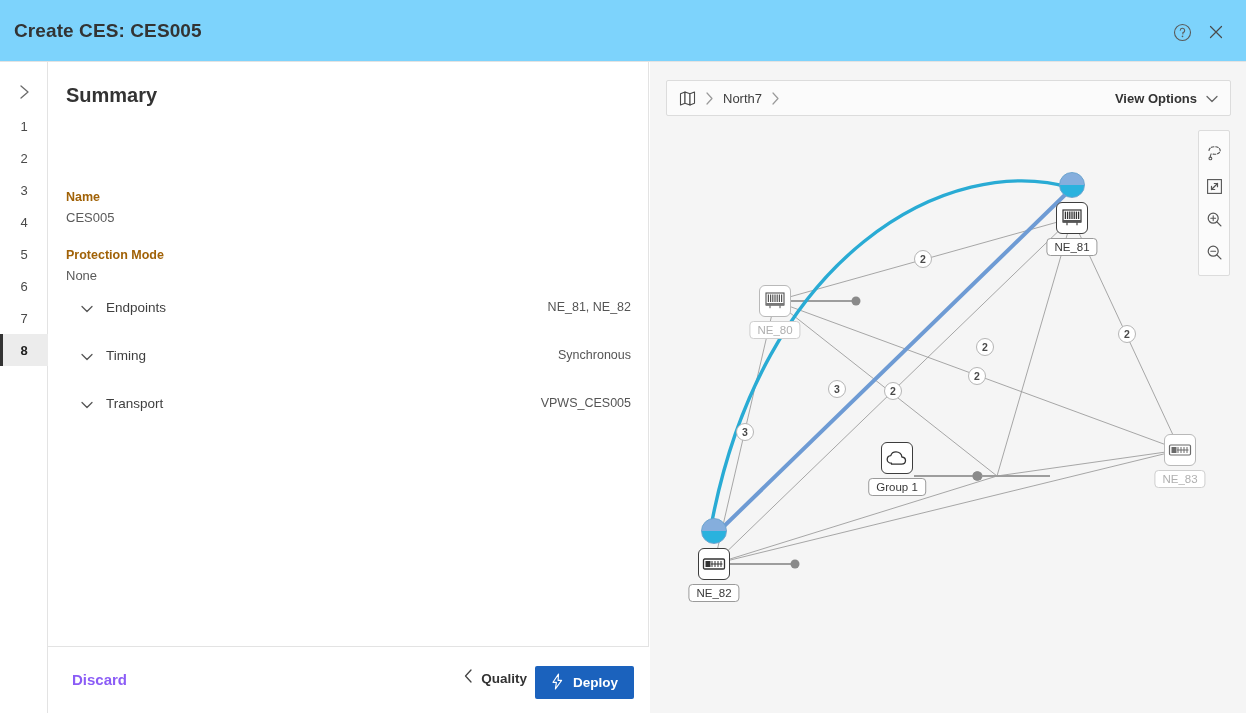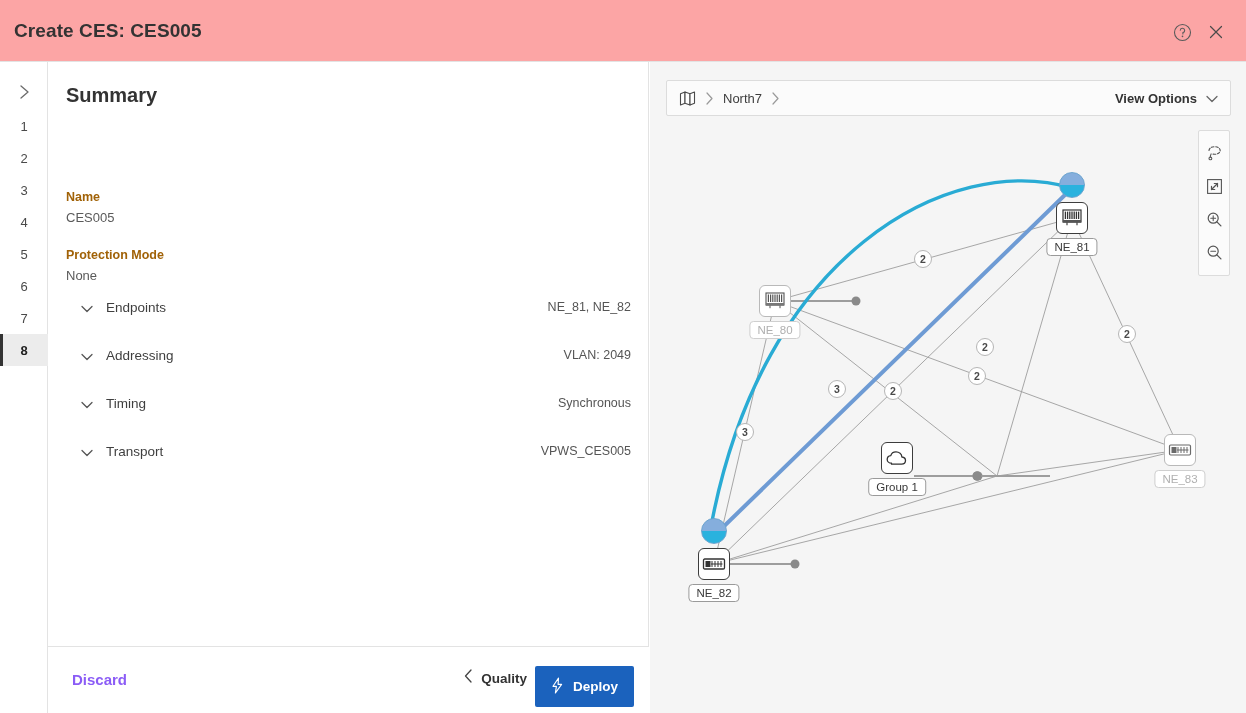--- a/index.html
+++ b/index.html
@@ -6,21 +6,21 @@
   html, body {
     width: 1246px; height: 713px;
     font-family: "Liberation Sans", sans-serif;
     background: #ffffff; overflow: hidden;
   }
   #app { position: relative; width: 1246px; height: 713px; background:#fff; }
 
   
   .titlebar {
     position:absolute; left:0; top:0; width:1246px; height:62px;
-    background:#fca5a5; border-bottom:1px solid #e3e3e3;
+    background:#7dd3fc; border-bottom:1px solid #e3e3e3;
   }
   .title-text {
     position:absolute; left:14px; top:20px;
     font-size:19px; font-weight:bold; color:#333333; letter-spacing:.1px;
   }
   .win-btn {
     position:absolute; top:20px; width:24px; height:24px;
     display:flex; align-items:center; justify-content:center; cursor:pointer;
     color:#5a5a5a;
   }
@@ -88,21 +88,21 @@
     position:absolute; left:24px; top:24px;
     font-size:15px; font-weight:bold; color:#8b5cf6; cursor:pointer;
   }
   .prev-btn {
     position:absolute; right:122px; top:22px;
     display:flex; align-items:center; gap:8px; cursor:pointer;
   }
   .prev-label { font-size:13.5px; font-weight:bold; color:#333; }
   .deploy-btn {
     position:absolute; right:15px; top:19px;
-    width:99px; height:41px; background:#1b62bd; border:none; border-radius:2px;
+    width:99px; height:33px; background:#1b62bd; border:none; border-radius:2px;
     display:flex; align-items:center; justify-content:center; gap:9px; cursor:pointer;
   }
   .deploy-label { font-size:13.5px; font-weight:bold; color:#fff; }
 
   
   .map-panel {
     position:absolute; left:650px; top:62px; width:596px; height:651px;
     background:#f5f5f5;
   }
   .map-toolbar {
@@ -214,29 +214,20 @@
       <div class="acc-row">
         <span class="acc-chev">
           <svg width="12" height="8" viewBox="0 0 12 8">
               <path d="M1 1.5L6 6.5L11 1.5" stroke="#555" stroke-width="1.25" fill="none" stroke-linecap="round" stroke-linejoin="round"></path>
             </svg>
         </span>
         <span class="acc-label">Endpoints</span>
         <span class="acc-value">NE_81, NE_82</span>
       </div>
 
-      <div class="acc-row">
-        <span class="acc-chev">
-          <svg width="12" height="8" viewBox="0 0 12 8">
-              <path d="M1 1.5L6 6.5L11 1.5" stroke="#555" stroke-width="1.25" fill="none" stroke-linecap="round" stroke-linejoin="round"></path>
-            </svg>
-        </span>
-        <span class="acc-label">Addressing</span>
-        <span class="acc-value">VLAN: 2049</span>
-      </div>
 
 
       <div class="acc-row">
         <span class="acc-chev">
           <svg width="12" height="8" viewBox="0 0 12 8">
               <path d="M1 1.5L6 6.5L11 1.5" stroke="#555" stroke-width="1.25" fill="none" stroke-linecap="round" stroke-linejoin="round"></path>
             </svg>
         </span>
         <span class="acc-label">Timing</span>
         <span class="acc-value">Synchronous</span>

